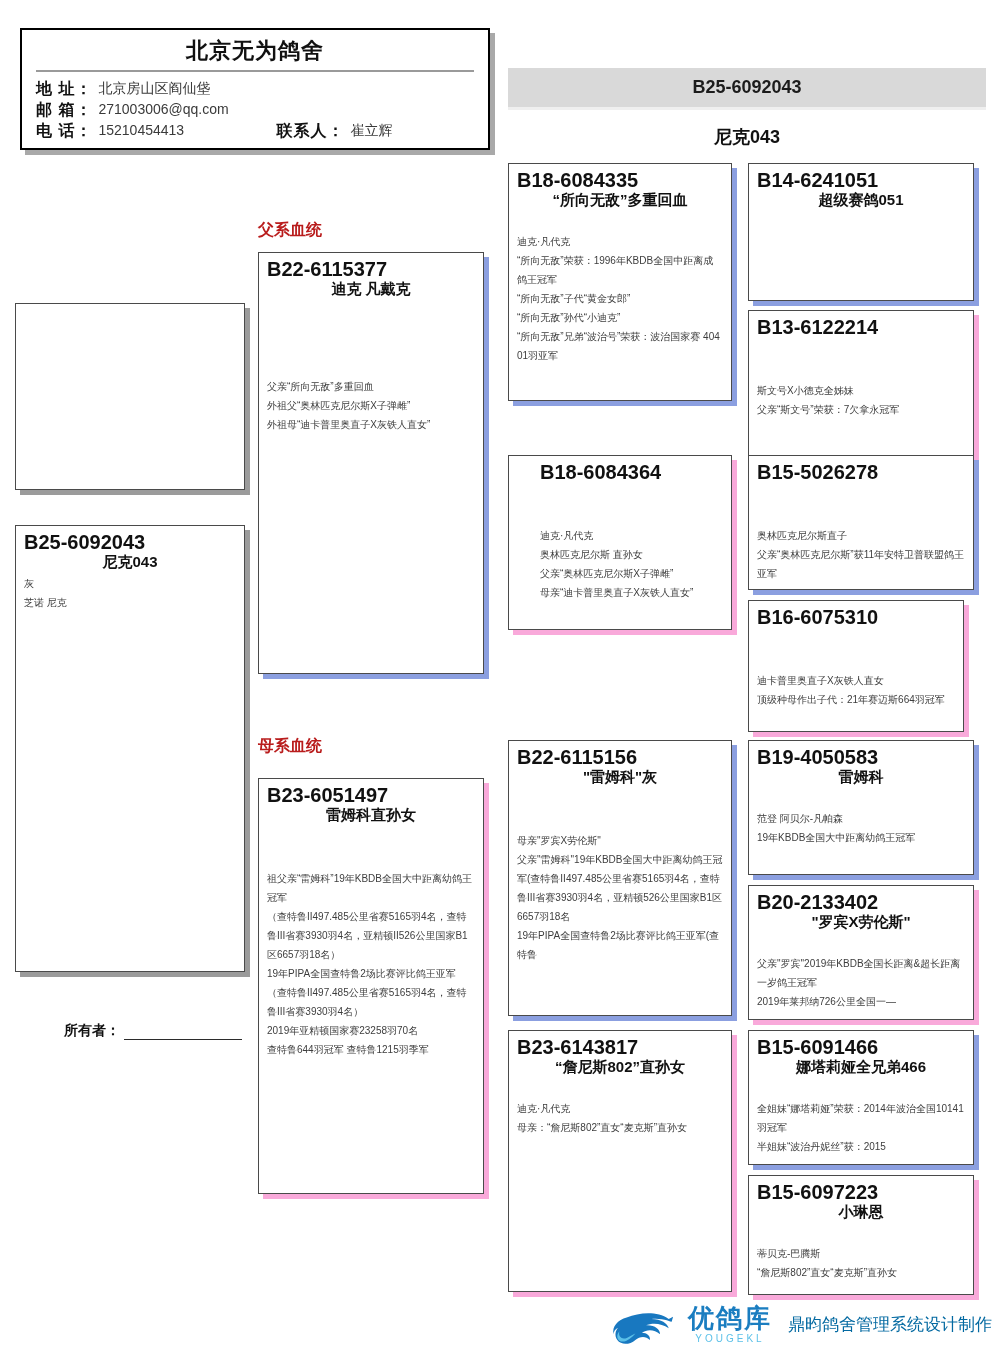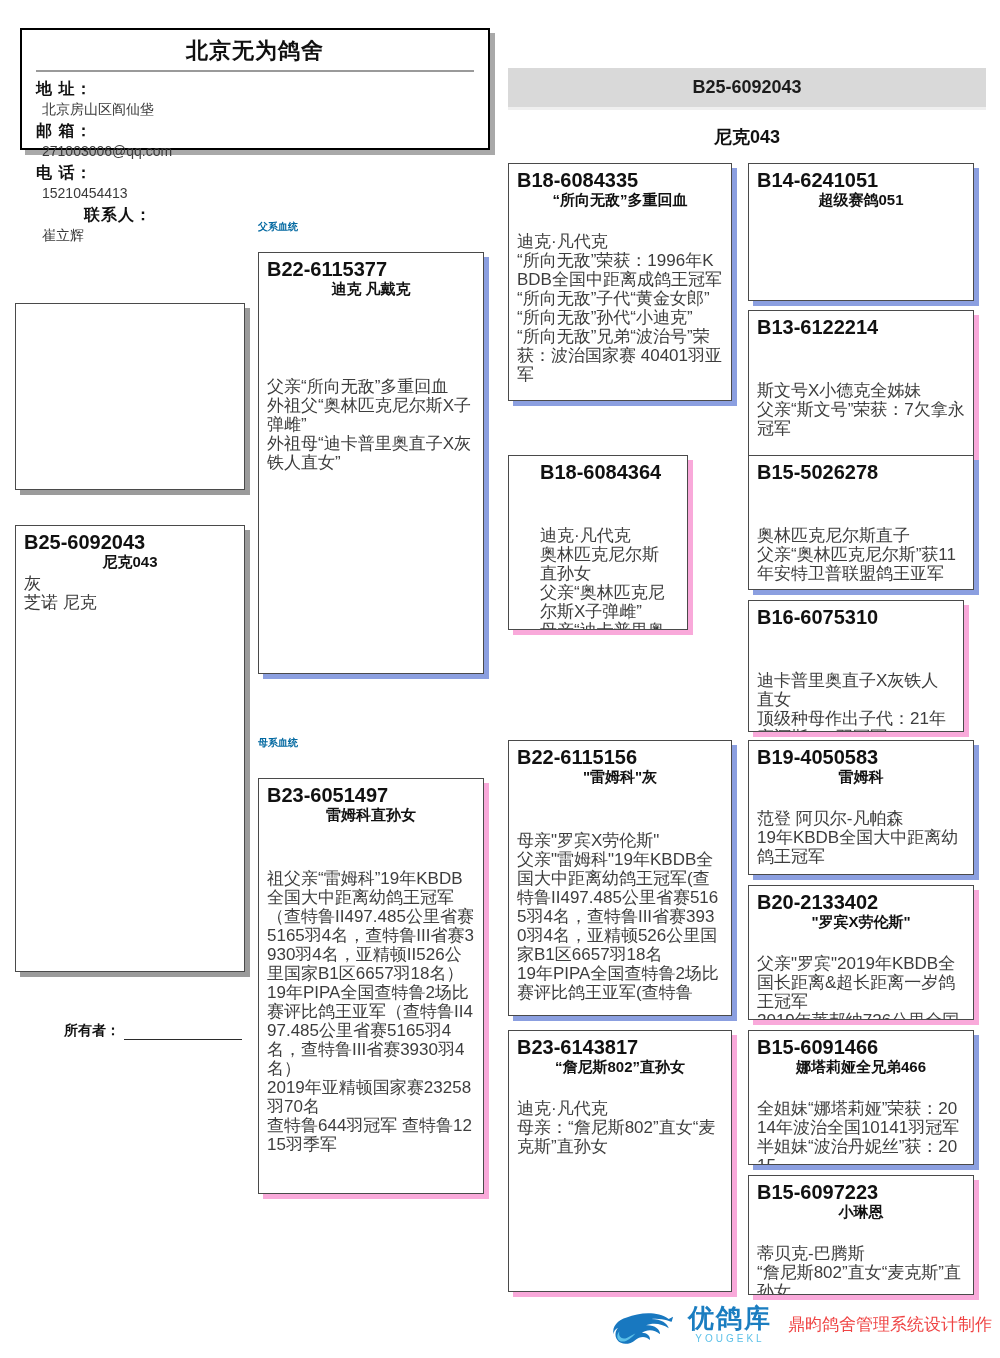--- a/index.html
+++ b/index.html
@@ -23,21 +23,21 @@
 
   
   .loft-card{
     left:20px;top:28px;width:470px;height:122px;
     background:#fff;border:2px solid #000;
     box-shadow:5px 5px 0 #a9a9a9;
     padding:6px 14px 4px 14px;
   }
   .loft-name{font-size:22px;font-weight:bold;text-align:center;letter-spacing:1px;}
   .loft-rule{border:none;border-top:2px solid #9a9a9a;margin:4px 0 6px 0;}
-  .loft-row{font-size:15px;line-height:21px;display:flex;align-items:flex-start;flex-direction:column;}
+  .loft-row{font-size:15px;line-height:21px;display:flex;align-items:flex-end;}
   .loft-label{font-weight:bold;font-size:16px;letter-spacing:1px;white-space:pre;}
   .loft-value{color:#3a3a3a;font-size:14px;margin-left:6px;}
   .loft-value.phone{min-width:130px;}
   .loft-label.contact{margin-left:48px;}
 
   
   .ring-banner{
     left:508px;top:68px;width:478px;height:42px;
     background:var(--banner-bg);
     display:flex;align-items:center;justify-content:center;
@@ -54,45 +54,45 @@
   .box{
     position:absolute;background:#fff;border:1px solid var(--box-border);
     padding:6px 8px;overflow:hidden;display:flex;flex-direction:column;
   }
   .box.male{box-shadow:5px 5px 0 var(--male);}
   .box.female{box-shadow:5px 5px 0 var(--female);}
   .box.neutral{box-shadow:5px 5px 0 var(--neutral);}
   .ring{font-size:20px;font-weight:bold;text-align:left;line-height:20px;}
   .bird-name{font-size:15px;font-weight:bold;text-align:center;line-height:20px;}
   .body{
-    font-size:17px;line-height:19px;color:var(--body-ink);
+    font-size:10px;line-height:19px;color:var(--body-ink);
     white-space:pre-line;word-break:break-all;
   }
   .g0 .body{margin-top:2px;}
   .g1 .body{margin-top:22px;}
   .g2 .body{margin-top:44px;}
   .g3 .body{margin-top:78px;}
 
-  .line-label{font-size:10px;font-weight:bold;color:#0369a1;}
+  .line-label{font-size:16px;font-weight:bold;color:#b91c1c;}
 
   
   .owner-row{left:64px;top:1022px;font-size:14px;display:flex;align-items:flex-end;}
   .owner-label{font-weight:bold;}
   .blank-line{display:inline-block;width:118px;border-bottom:1.5px solid #2b2b2b;height:14px;margin-left:4px;}
 
   
   .footer{
     left:608px;top:1294px;width:390px;height:60px;
     display:flex;align-items:center;
   }
   .logo{width:78px;height:58px;flex:0 0 auto;}
   .brand-wrap{display:flex;flex-direction:column;align-items:center;margin-left:2px;}
   .brand-name{font-size:26px;font-weight:bold;color:var(--brand-blue);letter-spacing:2px;line-height:26px;}
   .brand-sub{font-size:10px;color:var(--brand-light);letter-spacing:3px;margin-top:2px;}
-  .credit{font-size:17px;color:#ef4444;margin-left:16px;white-space:nowrap;}
+  .credit{font-size:17px;color:#0369a1;margin-left:16px;white-space:nowrap;}
 </style>
 </head>
 <body>
 
 <div class="abs loft-card">
   <div class="loft-name">北京无为鸽舍</div>
   <hr class="loft-rule">
   <div class="loft-row">
     <span class="loft-label">地 址：</span>
     <span class="loft-value">北京房山区阎仙垡</span>
@@ -148,21 +148,21 @@
 
 <div class="box male g1" style="left:508px;top:163px;width:224px;height:238px;">
   <div class="ring">B18-6084335</div>
   <div class="bird-name">“所向无敌”多重回血</div>
   <div class="body">迪克·凡代克
 “所向无敌”荣获：1996年KBDB全国中距离成鸽王冠军
 “所向无敌”子代“黄金女郎”
 “所向无敌”孙代“小迪克”
 “所向无敌”兄弟“波治号”荣获：波治国家赛 40401羽亚军</div>
 </div>
-<div class="box female g2" style="left:508px;top:455px;width:180px;height:175px;padding-left:31px;">
+<div class="box female g2" style="left:508px;top:455px;width:224px;height:175px;padding-left:31px;">
   <div class="ring">B18-6084364</div>
   <div class="bird-name"></div>
   <div class="body">迪克·凡代克
 奥林匹克尼尔斯 直孙女
 父亲“奥林匹克尼尔斯X子弹雌”
 母亲“迪卡普里奥直子X灰铁人直女”</div>
 </div>
 <div class="box male g2" style="left:508px;top:740px;width:224px;height:276px;">
   <div class="ring">B22-6115156</div>
   <div class="bird-name">"雷姆科"灰</div>

